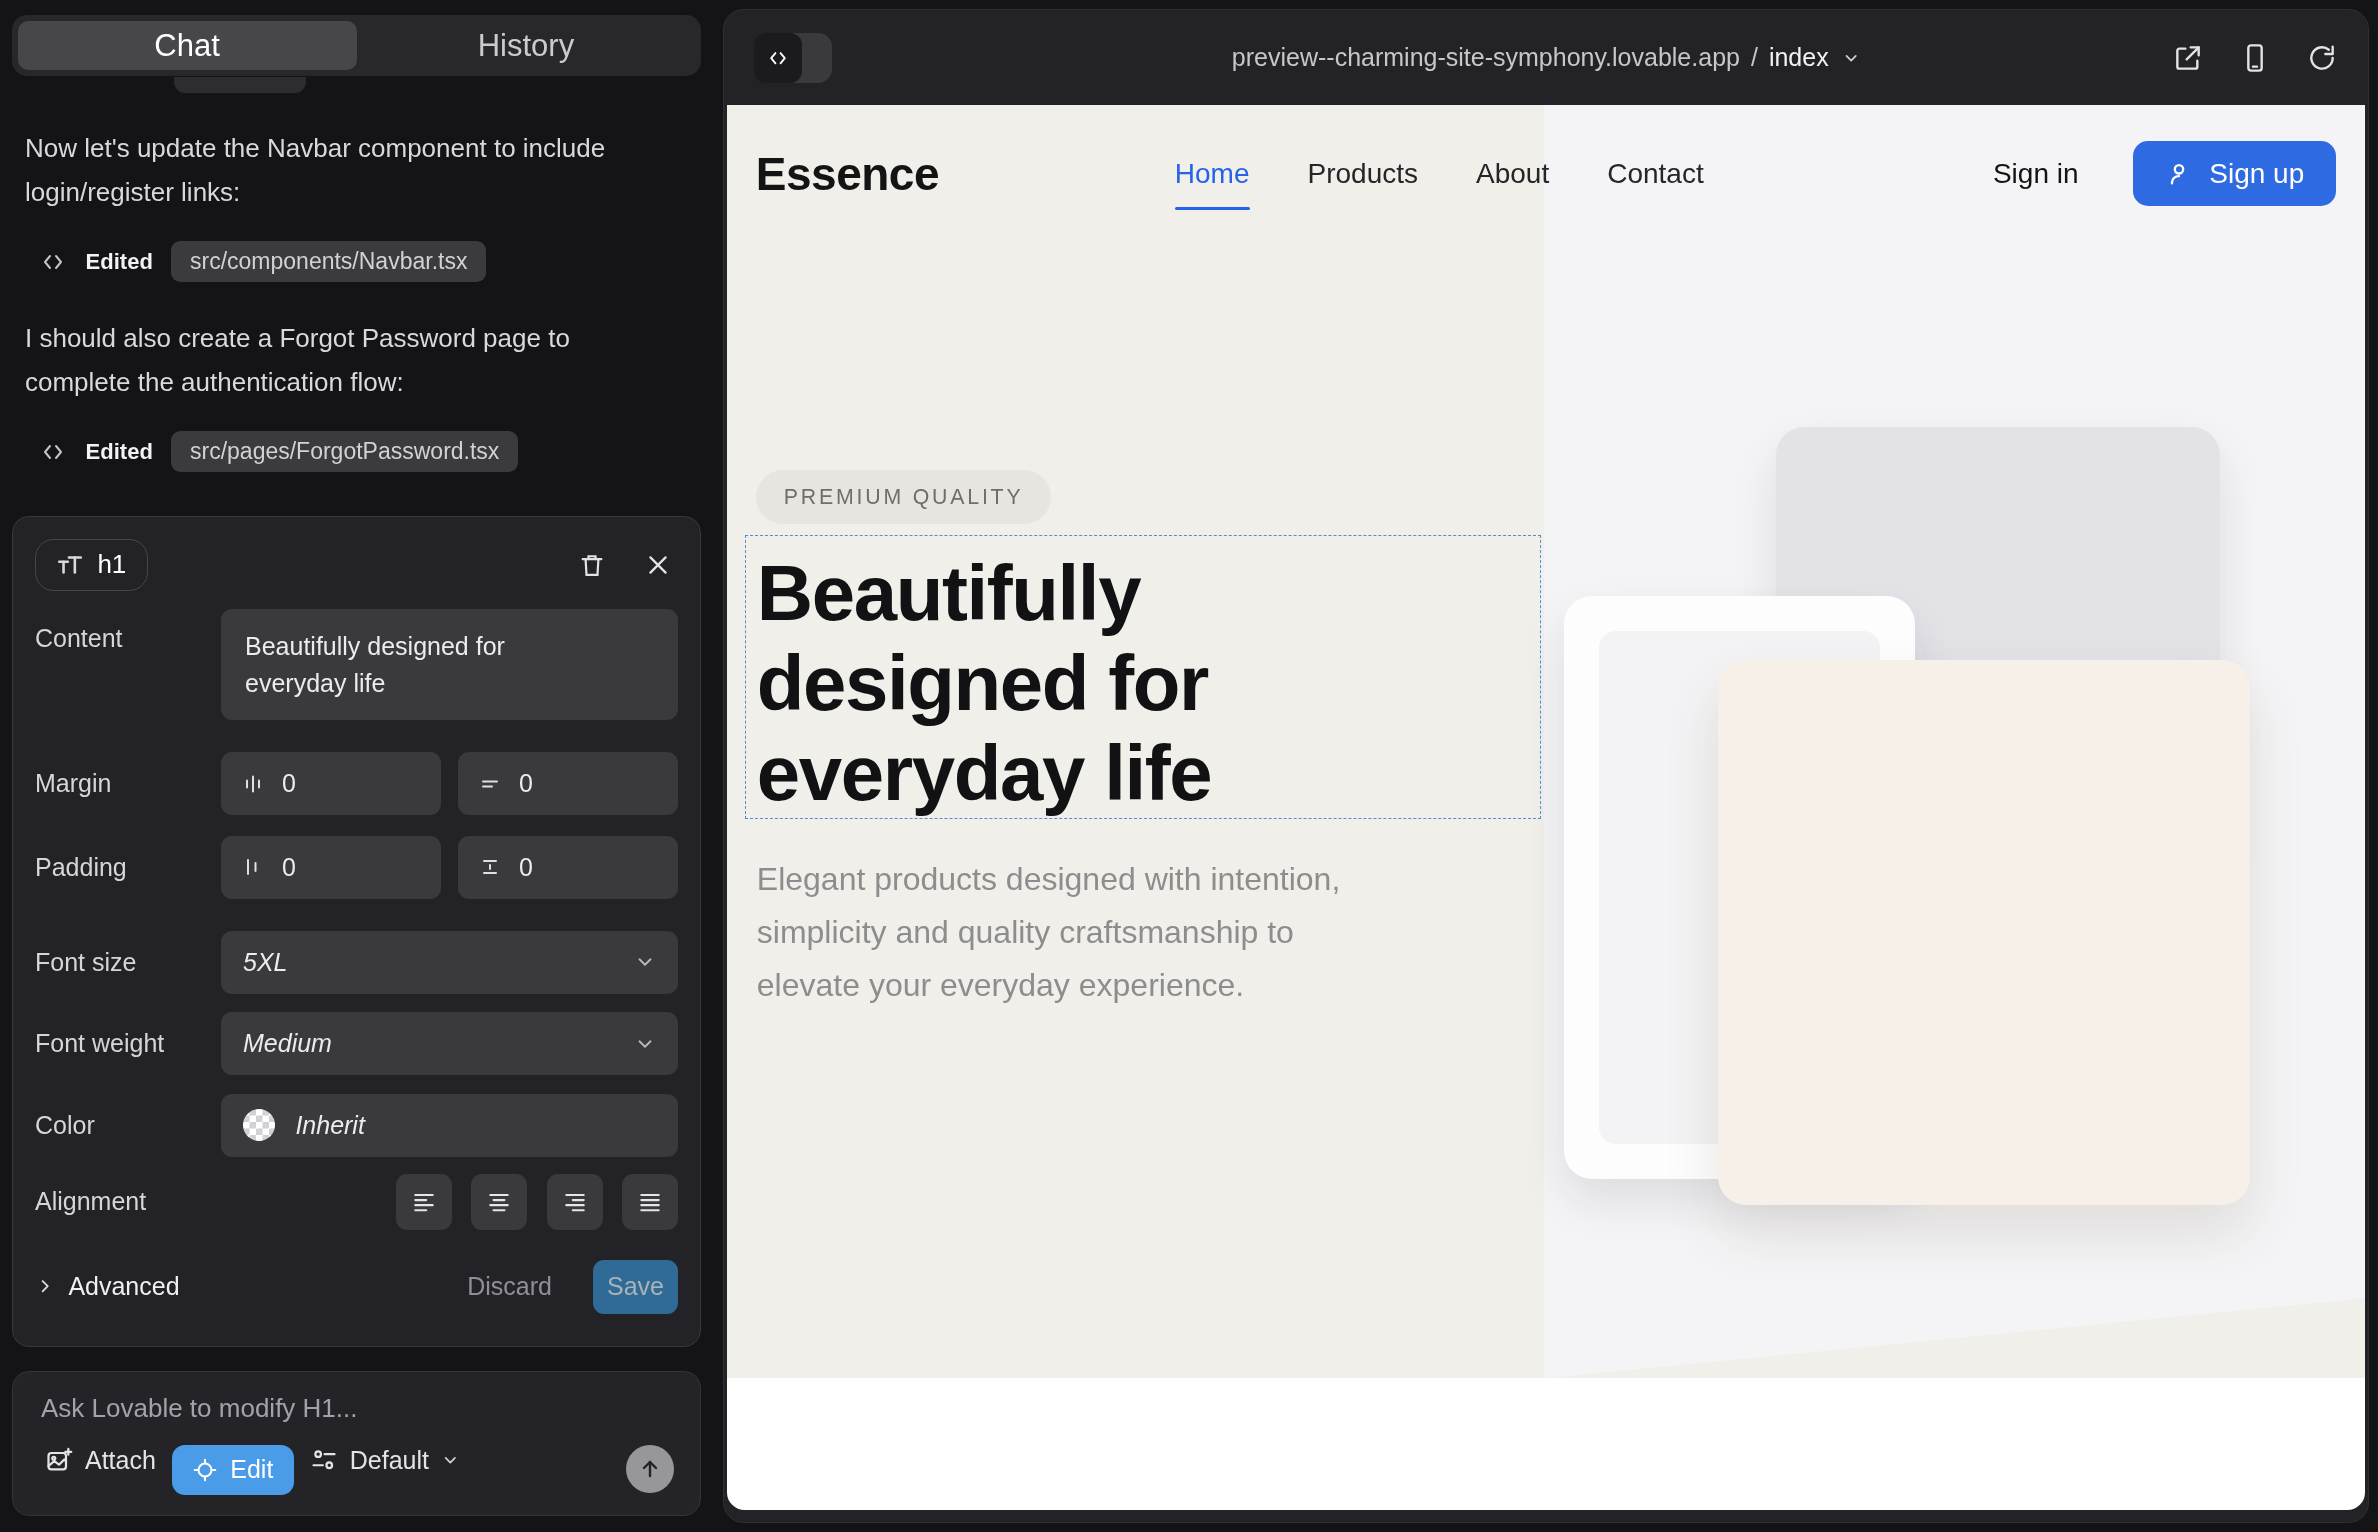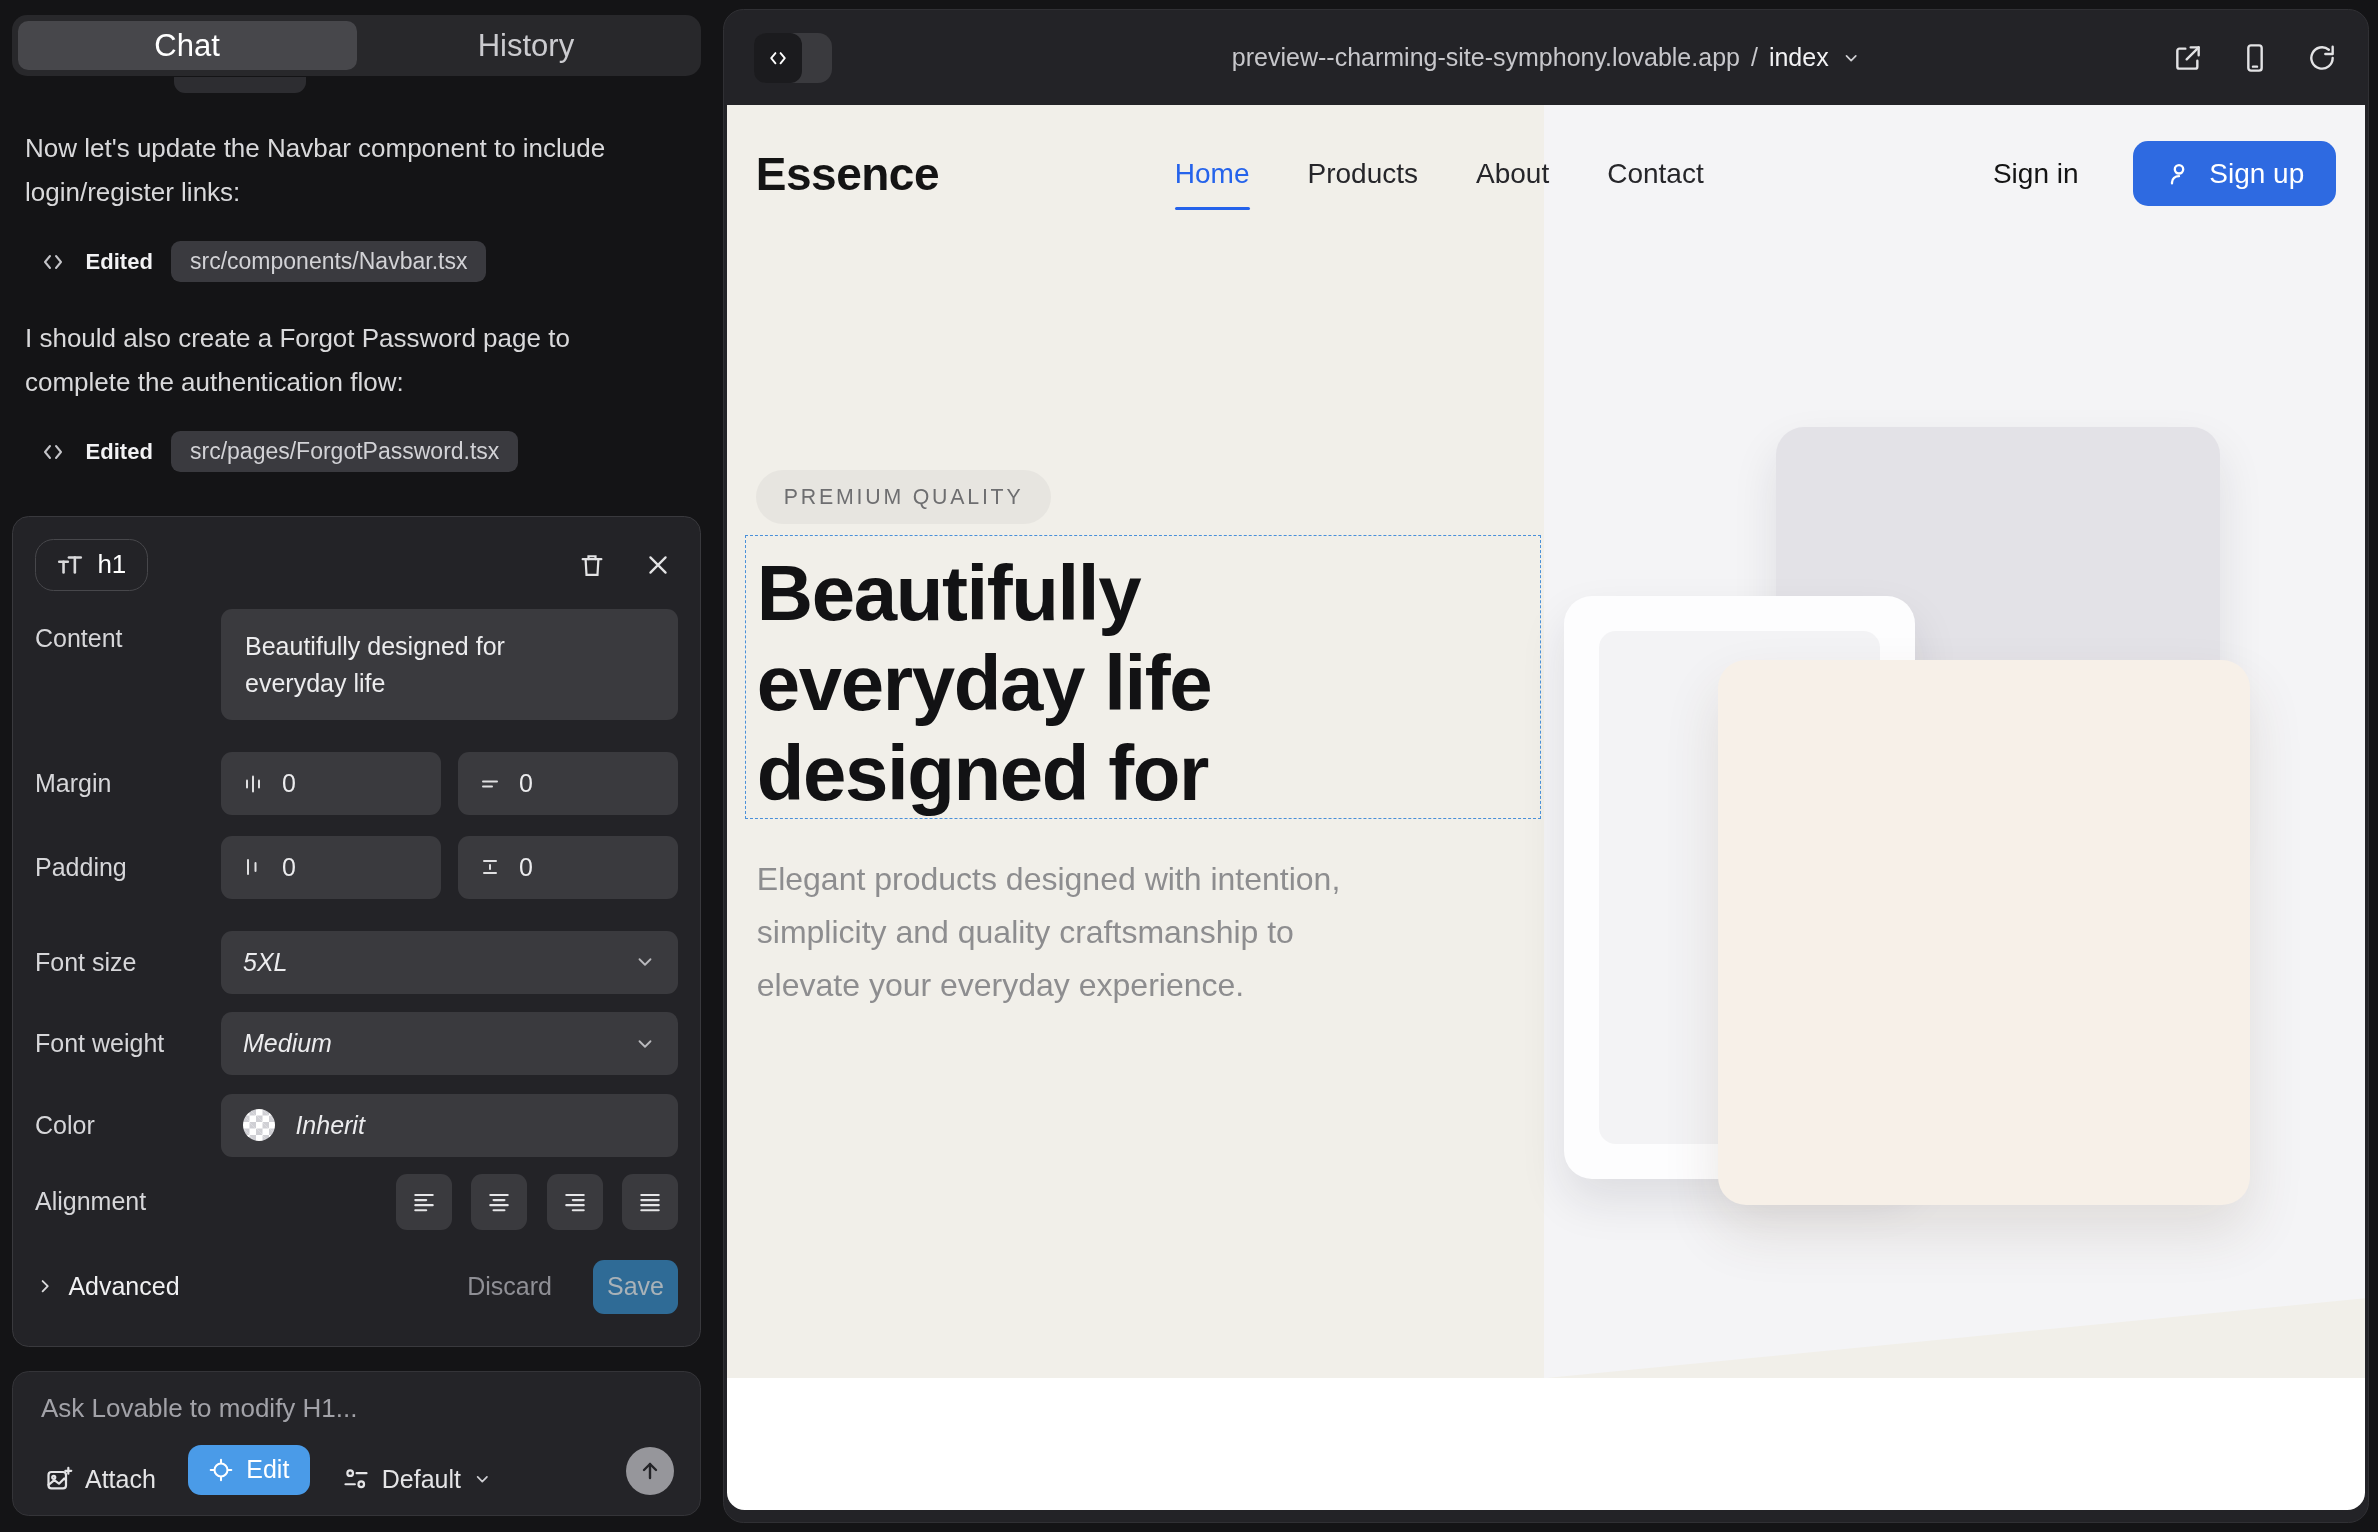--- a/index.html
+++ b/index.html
@@ -59,21 +59,21 @@
   .save{margin-left:35px;width:85px;height:54px;background:#2f6b96;border:none;border-radius:11px;
         color:#a9b2b8;font-size:25px;display:flex;align-items:center;justify-content:center;cursor:pointer;}
 
   
   .composer{position:absolute;left:12px;top:1371px;width:689px;height:145px;background:#242428;
             border:0.9px solid #343438;border-radius:16.7px;box-sizing:border-box;padding:20.4px 26px;
             display:flex;flex-direction:column;}
   .composer-input{background:transparent;border:none;outline:none;font-size:26px;color:#e8e8ea;
             font-family:"Liberation Sans",sans-serif;width:557px;}
   .composer-input::placeholder{color:#a2a2a8;}
-  .composer-row{margin-top:auto;display:flex;align-items:flex-end;gap:26px;}
+  .composer-row{margin-top:auto;display:flex;align-items:flex-start;gap:10px;}
   .chip{display:flex;align-items:center;gap:12px;color:#e4e4e6;font-size:25px;cursor:pointer;
         background:none;border:none;font-family:"Liberation Sans",sans-serif;}
   .edit-chip{background:#4a9be8;color:#ffffff;height:50px;padding:0 20.4px;border-radius:13px;}
   .chip .chev{color:#cfcfd3;}
   .send{margin-left:auto;width:48px;height:48px;border-radius:50%;background:#96969b;color:#232327;
         display:flex;align-items:center;justify-content:center;border:none;cursor:pointer;}
 
   
   .browser{position:absolute;left:723px;top:9.3px;width:1646px;height:1514px;background:#232327;
            border:0.9px solid #303034;border-radius:20.4px;box-sizing:border-box;}
@@ -491,22 +491,22 @@
               <span>Sign up</span>
             </button>
           </div>
         </nav>
 
         <div class="badge">PREMIUM QUALITY</div>
 
         <div class="selection"></div>
         <h1 class="hero-h1" style="margin:0;">
           <div>Beautifully</div>
+          <div>designed for</div>
           <div>everyday life</div>
-          <div>designed for</div>
         </h1>
 
         <div class="desc">
           <div>Elegant products designed with intention,</div>
           <div>simplicity and quality craftsmanship to</div>
           <div>elevate your everyday experience.</div>
         </div>
 
       </div>
     </div>

